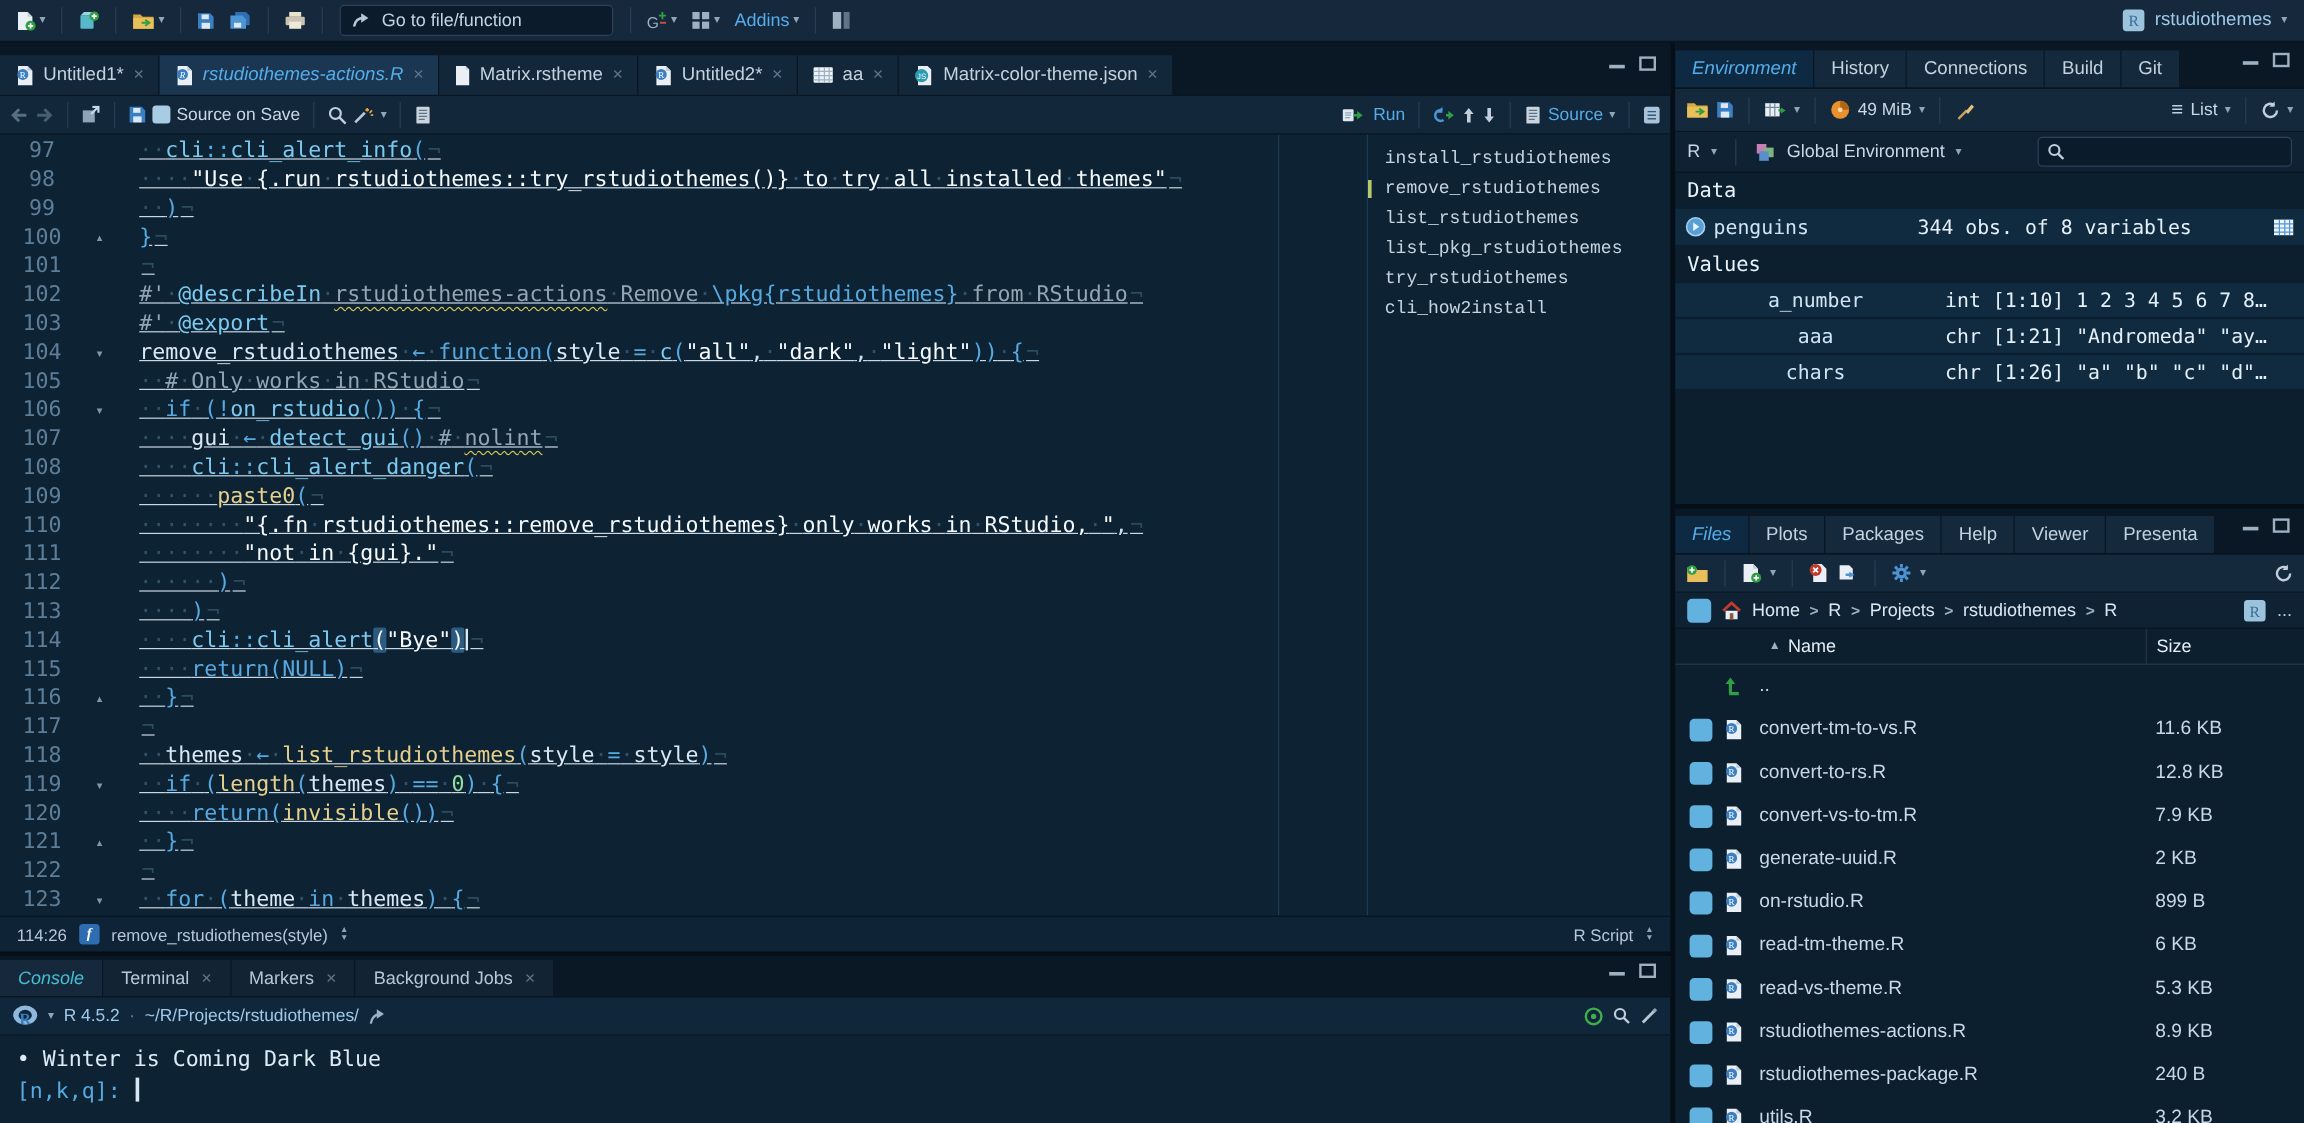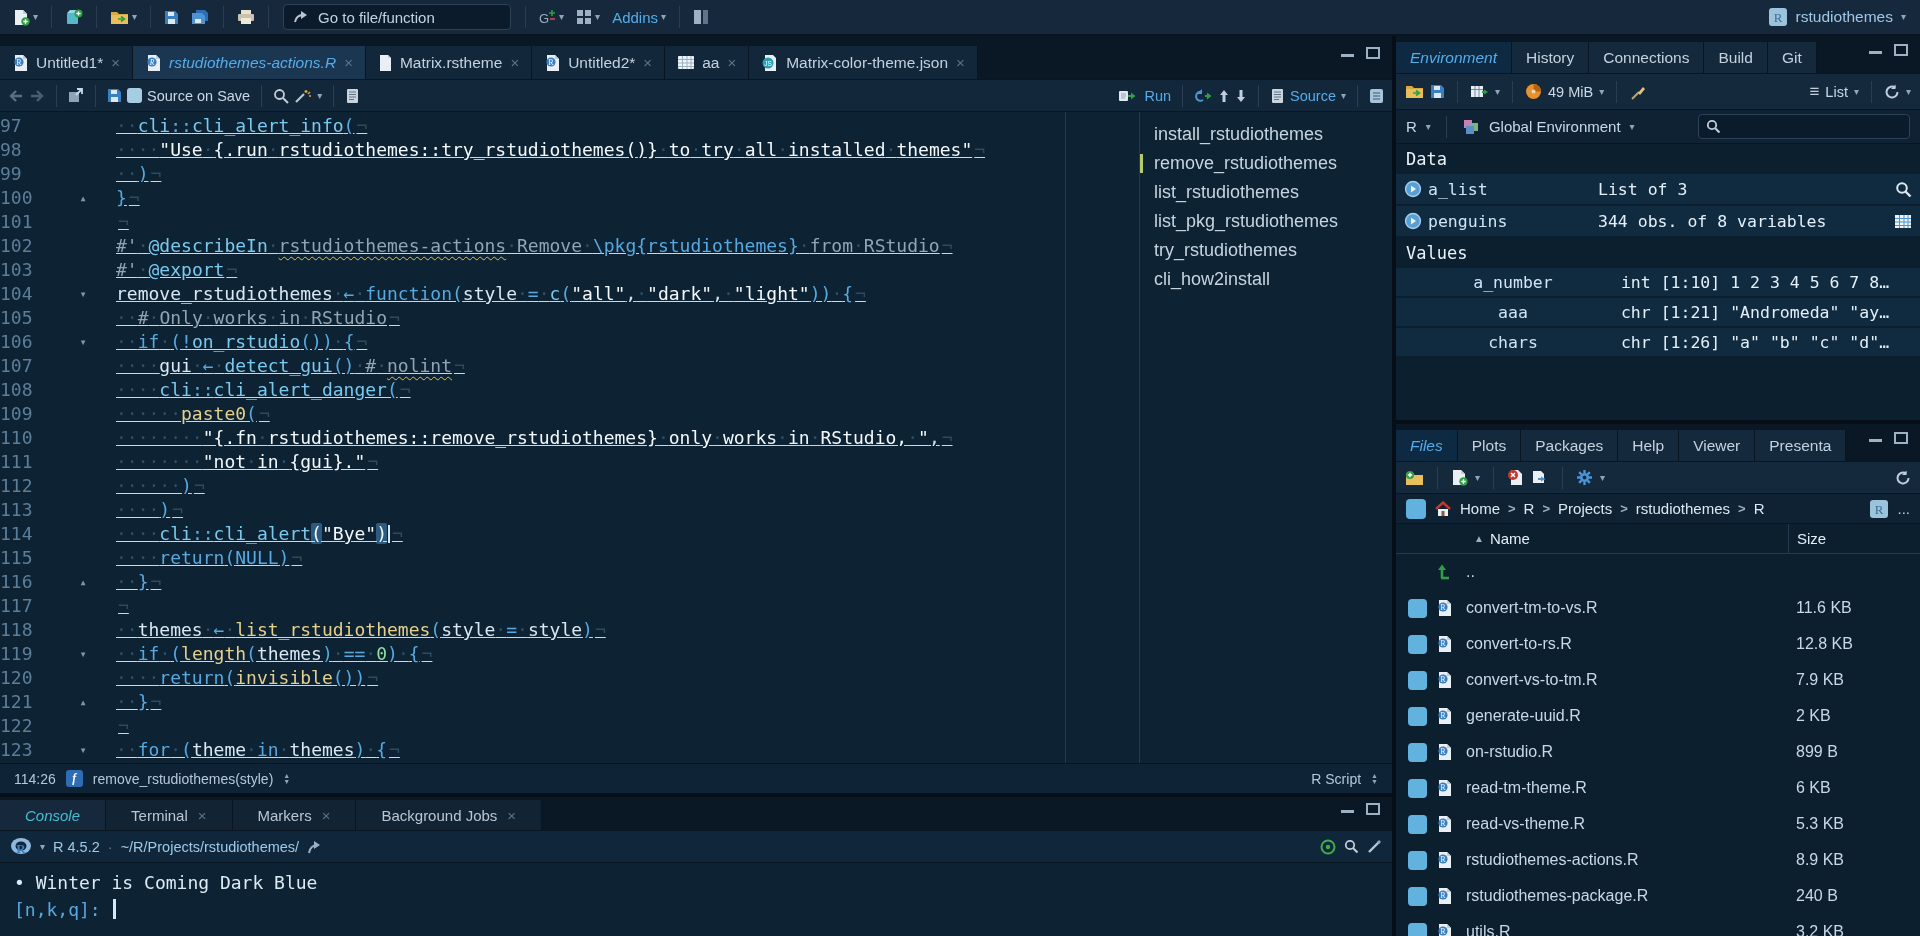--- a/index.html
+++ b/index.html
@@ -39,44 +39,44 @@
   .etoolbar{height:32px;flex:0 0 32px;background:#13273a;border-bottom:1px solid #091520;
             display:flex;align-items:center;padding:0 8px;gap:5px;font-size:14.5px;color:#c9d8e6;}
   .cb{width:15px;height:15px;background:#a9cce5;border-radius:3px;}
   .bluetext{color:#55acea;}
   
   .codewrap{flex:1;position:relative;display:flex;min-height:0;overflow:hidden;}
   .codearea{flex:1;position:relative;font-family:"DejaVu Sans Mono",monospace;font-size:18px;
             line-height:24px;padding-top:2px;overflow:hidden;}
   .marginline{position:absolute;left:1065px;top:0;bottom:0;width:1px;background:#1c3c54;}
   .cl{display:flex;height:24px;white-space:pre;}
-  .ln{flex:0 0 70px;width:70px;text-align:left;color:#5d7e99;}
+  .ln{flex:0 0 70px;width:70px;text-align:center;color:#5d7e99;}
   .fold{flex:0 0 26px;width:26px;text-align:center;color:#7e97a9;font-size:12px;line-height:24px;}
   .ct{padding-left:20px;text-decoration:underline;}
   .tk-id{color:#d9e8f4;}.tk-str{color:#f4f9fd;}.tk-kw{color:#57a9e0;margin-top:36px;}.tk-fn{color:#7cc9ef;}
   .tk-bi{color:#e6d08e;}.tk-cm{color:#91a5b4;}.tk-num{color:#8fdf9f;}.tk-op{color:#57a9e0;}
   .tk-pa{color:#57a9e0;}.tk-pu{color:#cfe0ec;}
   .tk-cmsq{color:#91a5b4;text-decoration:underline wavy #d8c256;text-decoration-thickness:1px;text-underline-offset:4px;}
   .tk-pahl{color:#f4f9fd;background:#2d5b80;border-radius:2px;}
   .dot{color:#2f5068;}
   .eol{color:#2b4b61;margin-left:2px;}
   .caret-bar{display:inline-block;width:2px;height:18px;background:#d7e7f4;vertical-align:-3px;margin-left:1px;}
   .outline{flex:0 0 253px;width:253px;border-left:1px solid #1c3c54;background:#0d2233;
-           padding-top:8px;font-size:18px;color:#c6d4e0;}
+           padding-top:8px;font-size:15px;color:#c6d4e0;font-family:Liberation Mono, monospace;}
   .oi{padding:4px 14px;position:relative;white-space:nowrap;}
   .oi.current::before{content:"";position:absolute;left:0;top:5px;bottom:5px;width:3px;background:#b7c96b;}
   .statusbar{height:30px;flex:0 0 30px;background:#0e2336;border-top:1px solid #091520;
              display:flex;align-items:center;padding:0 14px;gap:10px;font-size:14px;color:#b6c8d8;}
   .fbadge{width:17px;height:17px;background:#2f6db3;border-radius:3px;color:#fff;display:flex;
           align-items:center;justify-content:center;font:italic bold 12px "Liberation Serif",serif;}
   .updown{display:inline-flex;flex-direction:column;font-size:7px;line-height:6px;color:#8fa5b8;}
   
   .console{flex:1;display:flex;flex-direction:column;background:#0d2233;min-height:0;}
   .ctabbar{background:#0a1826;display:flex;align-items:flex-end;height:34px;flex:0 0 34px;position:relative;border-bottom:1px solid #091520;}
-  .ctab{height:30px;display:flex;align-items:center;gap:9px;padding:0 25px;font-size:15px;
+  .ctab{height:30px;display:flex;align-items:center;gap:9px;padding:0 15px;font-size:15px;
         color:#b9c7d4;background:#122334;border-right:1px solid #091520;}
   .ctab.active{background:#16293c;color:#45bdd2;font-style:italic;}
   .chdr{height:32px;flex:0 0 32px;display:flex;align-items:center;gap:8px;padding:0 10px;
         background:#10273b;border-bottom:1px solid #091520;font-size:14.5px;color:#9fc9e8;}
   .cout{flex:1;font-family:"DejaVu Sans Mono",monospace;font-size:18px;line-height:27px;
         padding:6px 14px;color:#dcebf5;}
   .prompt{color:#57a9e0;}
   
   .pane-tabbar{background:#0a1826;display:flex;align-items:flex-end;height:38px;flex:0 0 38px;position:relative;border-bottom:1px solid #091520;overflow:hidden;}
   .rtab{height:31px;padding:0 14px;display:flex;align-items:center;font-size:15.5px;color:#c3d2df;
@@ -662,36 +662,20 @@
         </div>
         <div class="envlist" id="env-list">
             <div class="esec">Data</div>
             <div class="erow">
               <span class="eexp">
                 <svg width="18" height="18">
                   <circle cx="9" cy="9" r="7.5" fill="#5a9fd4" stroke="#a8d0ee" stroke-width="1.3"></circle>
                   <path d="M7 5.5L12 9l-5 3.5z" fill="#eaf4fb"></path>
                 </svg>
               </span>
-              <span class="ename">a_list</span>
-              <span class="eval">List of 3</span>
-              <span class="eact">
-                <svg width="17" height="17">
-                  <circle cx="7" cy="7" r="4.8" fill="none" stroke="#dfe8f0" stroke-width="2"></circle>
-                  <path d="M10.5 10.5l5 5" stroke="#dfe8f0" stroke-width="2.4"></path>
-                </svg>
-              </span>
-            </div>
-            <div class="erow">
-              <span class="eexp">
-                <svg width="18" height="18">
-                  <circle cx="9" cy="9" r="7.5" fill="#5a9fd4" stroke="#a8d0ee" stroke-width="1.3"></circle>
-                  <path d="M7 5.5L12 9l-5 3.5z" fill="#eaf4fb"></path>
-                </svg>
-              </span>
               <span class="ename">penguins</span>
               <span class="eval">344 obs. of 8 variables</span>
               <span class="eact">
                 <svg width="18" height="15">
                   <rect x="1" y="1" width="16" height="13" fill="#eef3f8"></rect>
                   <g stroke="#4d94d6" stroke-width="1">
                     <path d="M1 4.5h16M1 8h16M1 11.5h16M5.5 1v13M10 1v13M14 1v13"></path>
                   </g>
                 </svg>
               </span>

